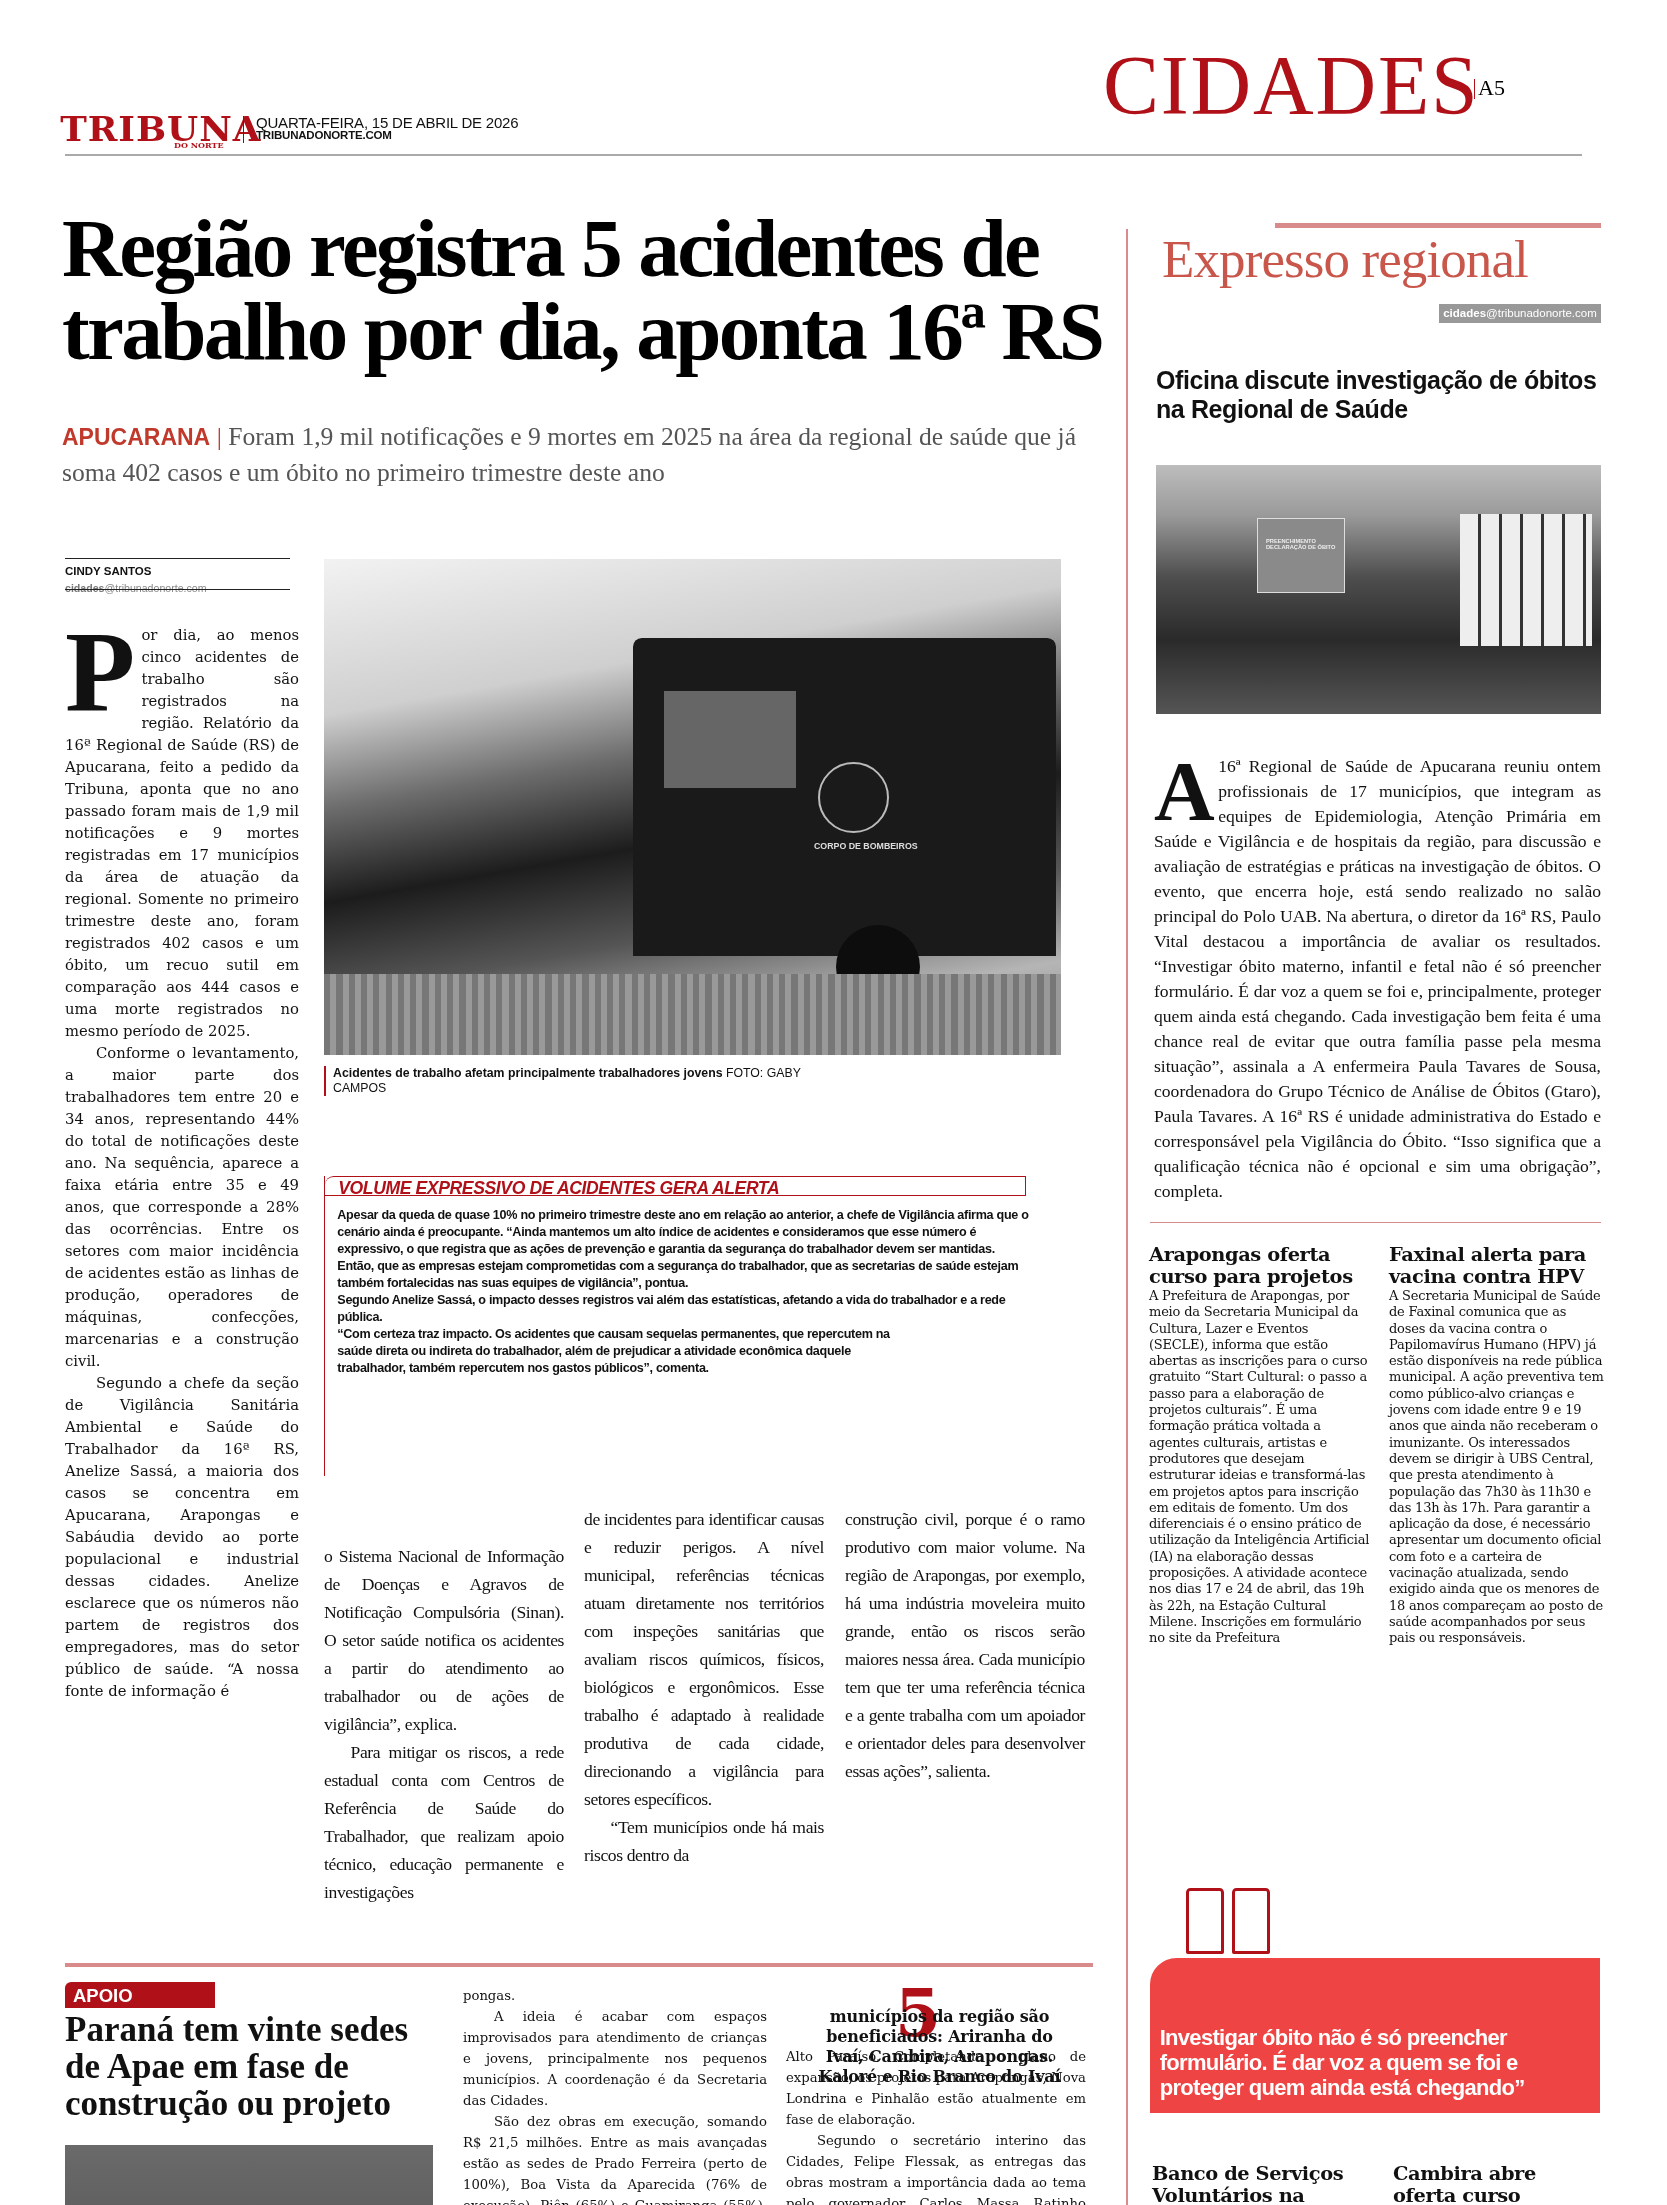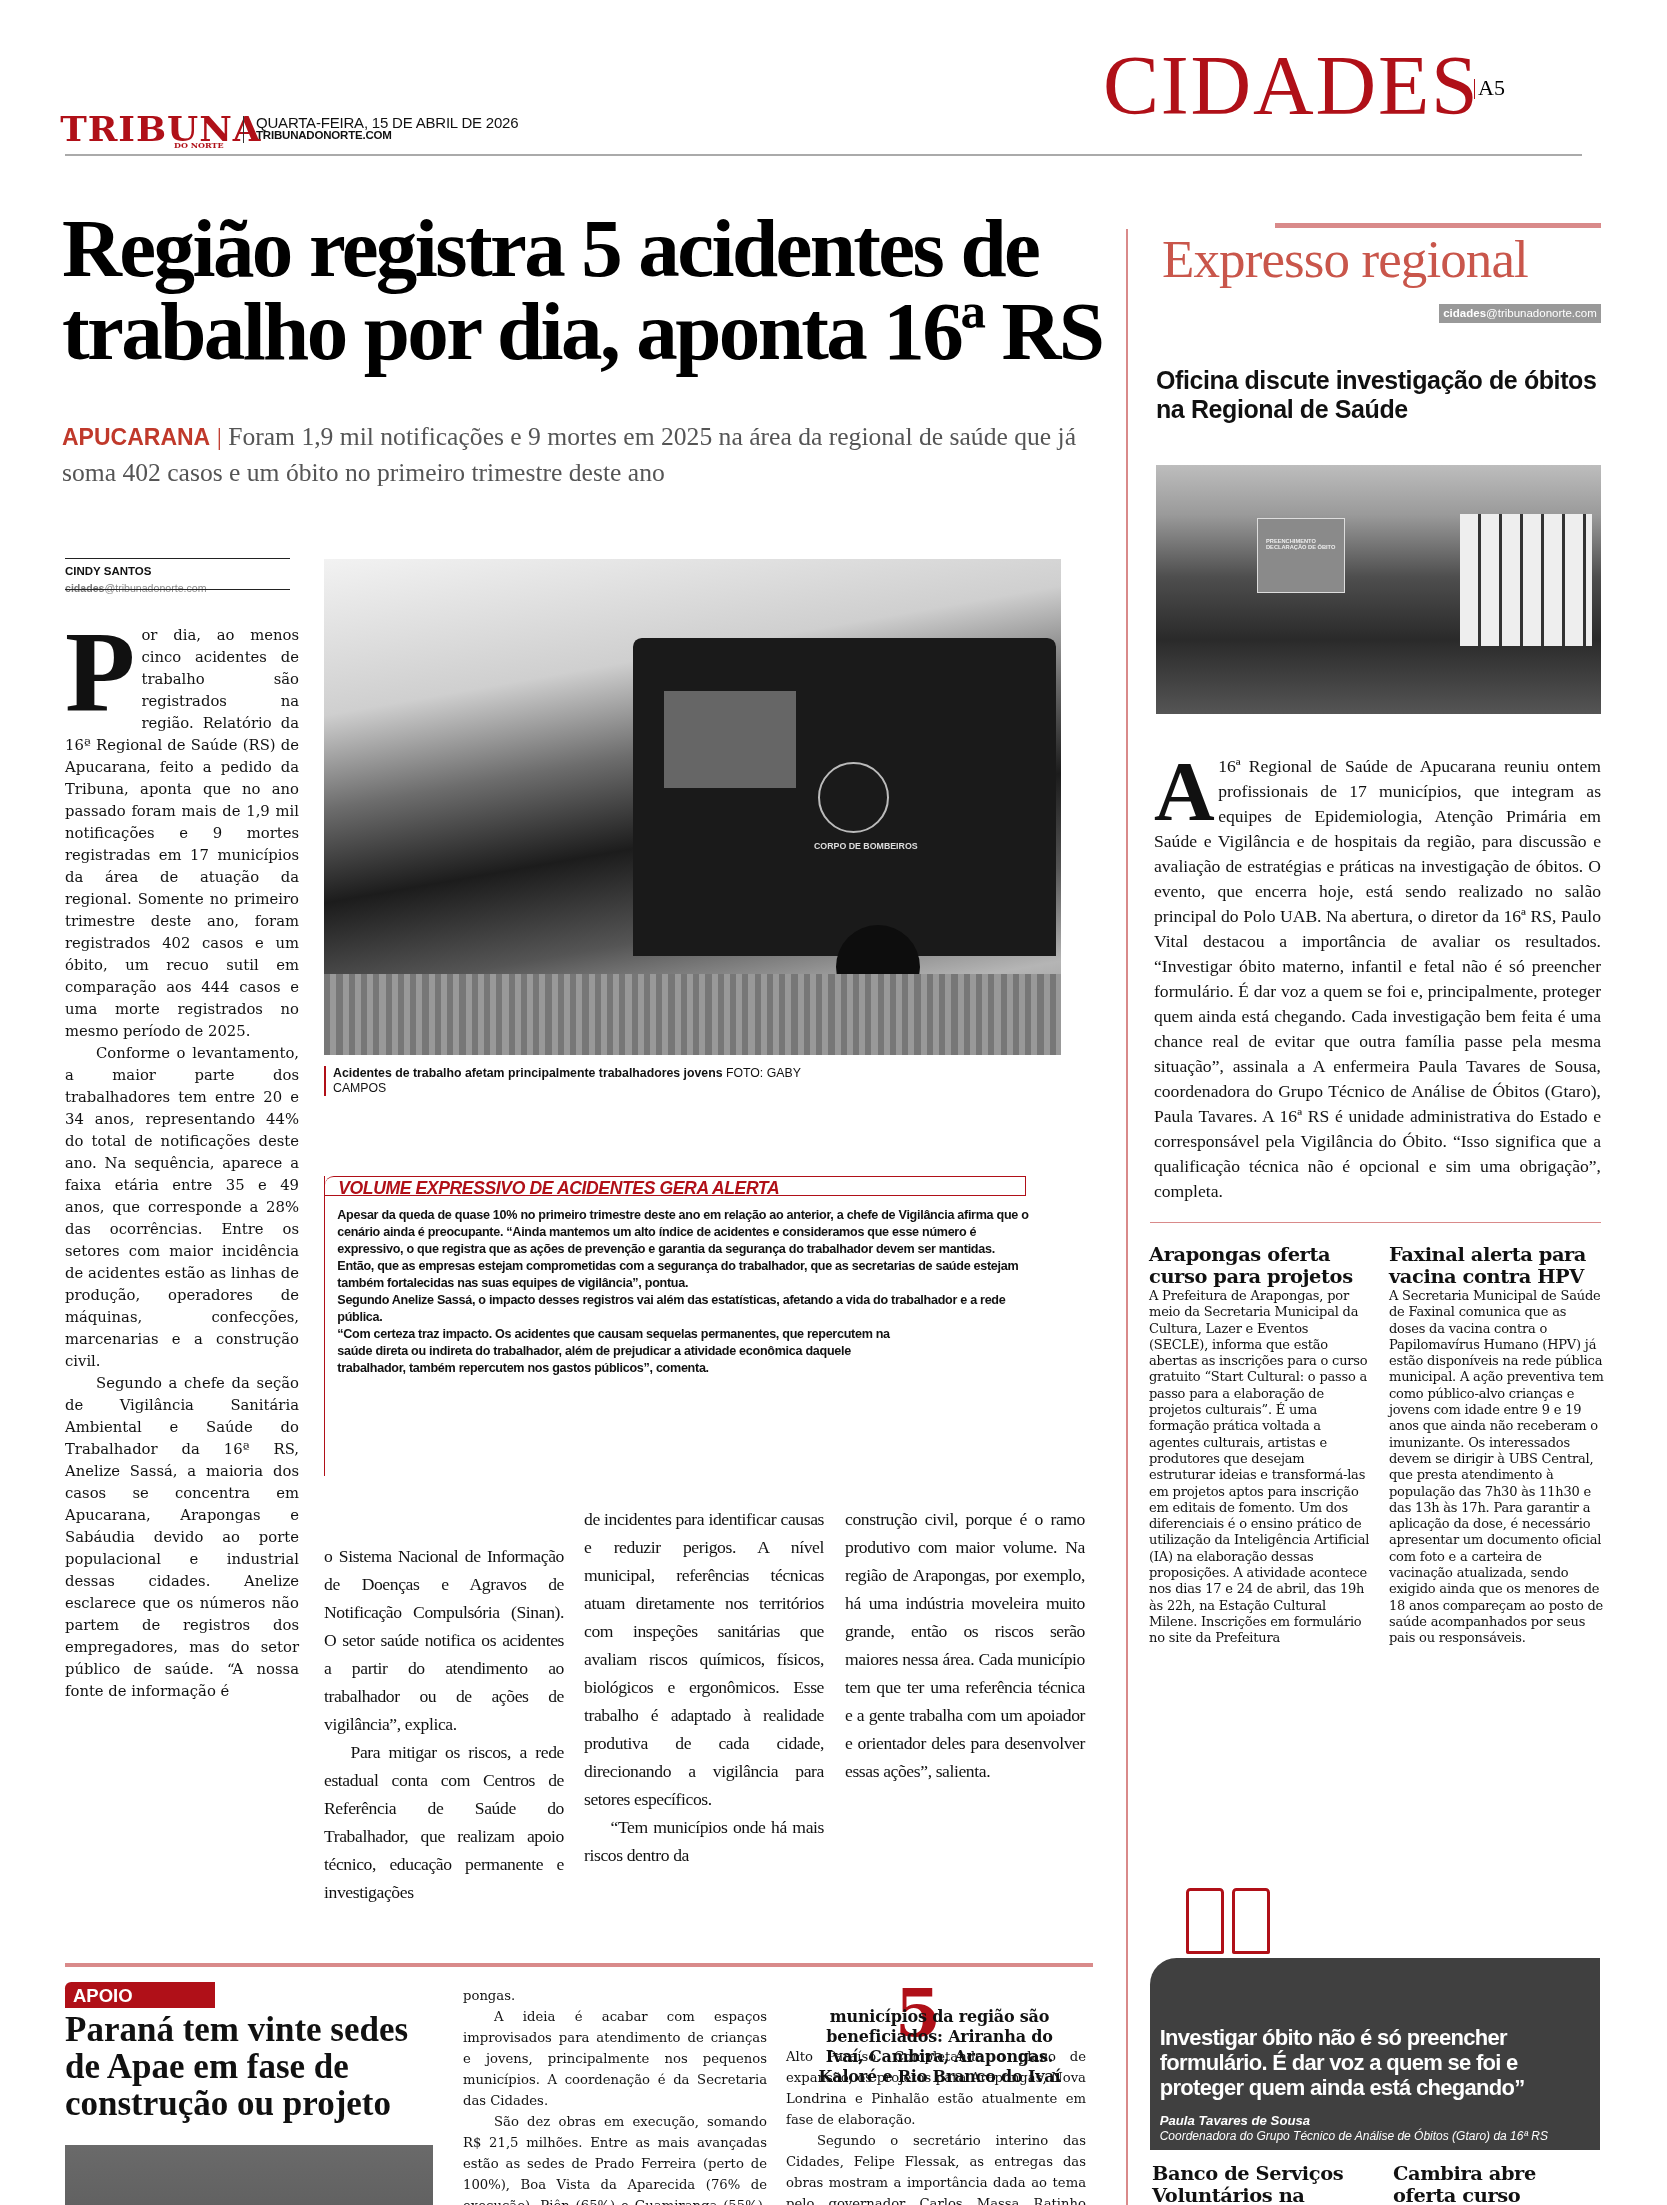--- a/index.html
+++ b/index.html
@@ -59,21 +59,21 @@
   .exp-title { left: 1162px; top: 229px; font-family: "Liberation Serif", serif; font-size: 53px; color: #c9564b; letter-spacing: -0.9px; }
   .exp-mail { left: 1439px; top: 304px; width: 162px; height: 18.5px; background: #999; color: #fff; font-family: "Liberation Sans", sans-serif; font-size: 11.5px; line-height: 18.5px; text-align: center; }
   .exp-mail b { font-weight: 700; }
   .side-hl { font-family: "Liberation Sans", sans-serif; font-weight: 700; font-size: 25px; line-height: 29px; letter-spacing: -0.4px; }
   .side-text { font-family: "Liberation Serif", serif; font-size: 17.6px; line-height: 25px; text-align: justify; }
   .side-drop { float: left; font-family: "Liberation Serif", serif; font-weight: 700; font-size: 84px; line-height: 66px; margin: 5.3px 3.5px 0 0; }
   .brief-hl { font-family: "DejaVu Serif", serif; font-weight: 700; font-size: 19.4px; line-height: 22px; letter-spacing: -0.4px; }
   .brief-tx { font-family: "DejaVu Serif", serif; font-size: 13px; line-height: 16.3px; letter-spacing: -0.2px; }
 
   
-  .quote { left: 1150px; top: 1958px; width: 450px; height: 192px; background: #404040; border-top-left-radius: 26.5px; }
+  .quote { left: 1150px; top: 1958px; width: 450px; height: 155px; background: #ef4444; border-top-left-radius: 26.5px; }
   .qmarks { left: 1186px; top: 1888px; }
   .q-bubble { position: absolute; width: 38px; height: 66px; border: 3.5px solid #b01018; border-radius: 4.4px 4.4px 1.8px 1.8px; background: #fff; }
   .q-text { position: absolute; left: 9.7px; top: 67px; width: 432px; color: #fff; font-family: "Liberation Sans", sans-serif; font-weight: 700; font-size: 22px; line-height: 25px; letter-spacing: -0.7px; }
   .q-name { position: absolute; left: 9.7px; top: 155px; color: #fff; font-family: "Liberation Sans", sans-serif; font-style: italic; font-weight: 700; font-size: 13.2px; }
   .q-role { position: absolute; left: 9.7px; top: 171px; color: #fff; font-family: "Liberation Sans", sans-serif; font-style: italic; font-size: 12px; }
 
   
   .sec-rule { left: 65px; top: 1963px; width: 1028px; height: 3.5px; background: #d98a8a; }
   .tag { left: 65px; top: 1982px; width: 150px; height: 25.6px; background: #b01018; border-top-left-radius: 6.2px; }
   .tag span { position: absolute; left: 8px; top: 2.6px; font-family: "Liberation Sans", sans-serif; font-weight: 700; font-size: 18.5px; color: #fff; }

